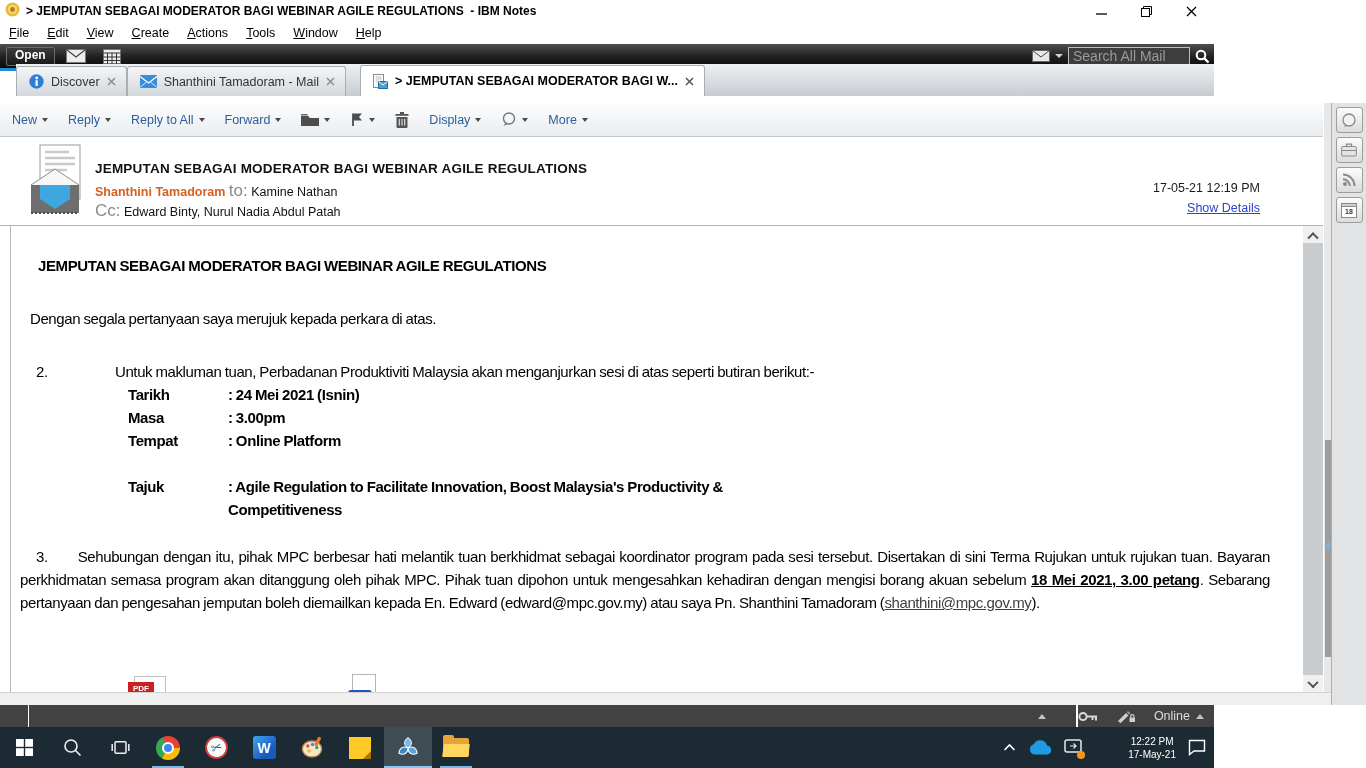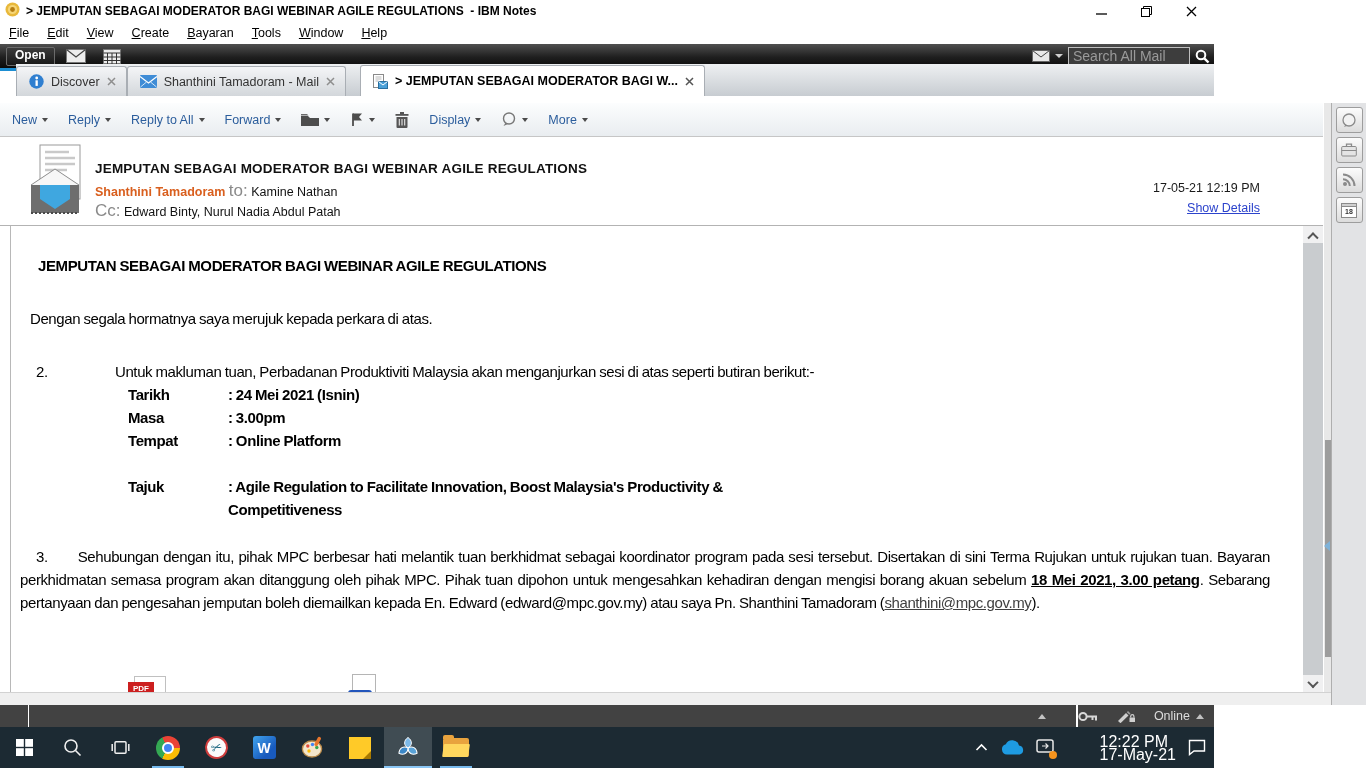--- a/index.html
+++ b/index.html
@@ -143,21 +143,21 @@
   .word-logo { width:23px; height:23px; border-radius:3px; background:linear-gradient(135deg,#41a5ee,#185abd 70%);
                color:#fff; font-weight:bold; font-size:14px; display:flex; align-items:center; justify-content:center; }
   .sticky-logo { width:22px; height:22px; background:#ffca28; position:relative; }
   .sticky-logo::after { content:""; position:absolute; right:0; bottom:0; width:0; height:0;
                         border-bottom:8px solid #a77800; border-left:8px solid transparent; }
   .folder-logo { position:relative; width:26px; height:19px; }
   .folder-back { position:absolute; left:0; top:0; width:26px; height:19px; background:#e8a33e; border-radius:2px; }
   .folder-back::before { content:""; position:absolute; left:0; top:-3px; width:11px; height:4px; background:#e8a33e; border-radius:2px 2px 0 0; }
   .folder-front { position:absolute; left:0; bottom:0; width:26px; height:13px; background:#ffd75e; border-radius:1px; transform:skewX(-8deg); }
   .tray { position:absolute; right:0; top:727px; height:41px; display:flex; align-items:center; gap:12px; padding-right:8px; }
-  .clock { color:#fff; font-size:16px; text-align:left; line-height:13px;margin-left:34px; }
+  .clock { color:#fff; font-size:10px; text-align:center; line-height:13px;margin-left:34px; }
   .disp-wrap { position:relative; }
   .orange-dot { position:absolute; right:-3px; bottom:-2px; width:8px; height:8px; border-radius:50%; background:#f7941d; }
 </style>
 </head>
 <body>
 
 <div id="screen">
 
   <div class="titlebar">
     <span>
@@ -186,21 +186,21 @@
           </svg>
         </div>
     </div>
   </div>
 
   <div class="menubar">
     <span class="menu-item">File</span>
     <span class="menu-item">Edit</span>
     <span class="menu-item">View</span>
     <span class="menu-item">Create</span>
-    <span class="menu-item">Bayaran</span>
+    <span class="menu-item">Actions</span>
     <span class="menu-item">Tools</span>
     <span class="menu-item">Window</span>
     <span class="menu-item">Help</span>
   </div>
 
   <div class="toolbar">
     <div class="open-btn">
       <span>Open</span>
       <span class="caret"></span>
     </div>
@@ -346,21 +346,21 @@
       <span>Edward Binty, Nurul Nadia Abdul Patah</span>
     </div>
     <div class="mh-date">17-05-21 12:19 PM</div>
     <a class="mh-details">Show Details</a>
   </div>
 
   <div class="bodypane">
     <div class="bodyline"></div>
     <div class="bodycontent">
       <p class="bheading">JEMPUTAN SEBAGAI MODERATOR BAGI WEBINAR AGILE REGULATIONS</p>
-      <p class="bpara1">Dengan segala hormatnya saya merujuk kepada perkara di atas.</p>
+      <p class="bpara1">Dengan segala pertanyaan saya merujuk kepada perkara di atas.</p>
       <p class="bpara2"><span class="pnum">2.</span><span>Untuk makluman tuan, Perbadanan Produktiviti Malaysia akan menganjurkan sesi di atas seperti butiran berikut:-</span></p>
       <div class="details">
         <div class="drow">
           <span class="dlabel">Tarikh</span>
           <span class="dvalue">: 24 Mei 2021 (Isnin)</span>
         </div>
         <div class="drow">
           <span class="dlabel">Masa</span>
           <span class="dvalue">: 3.00pm</span>
         </div>

